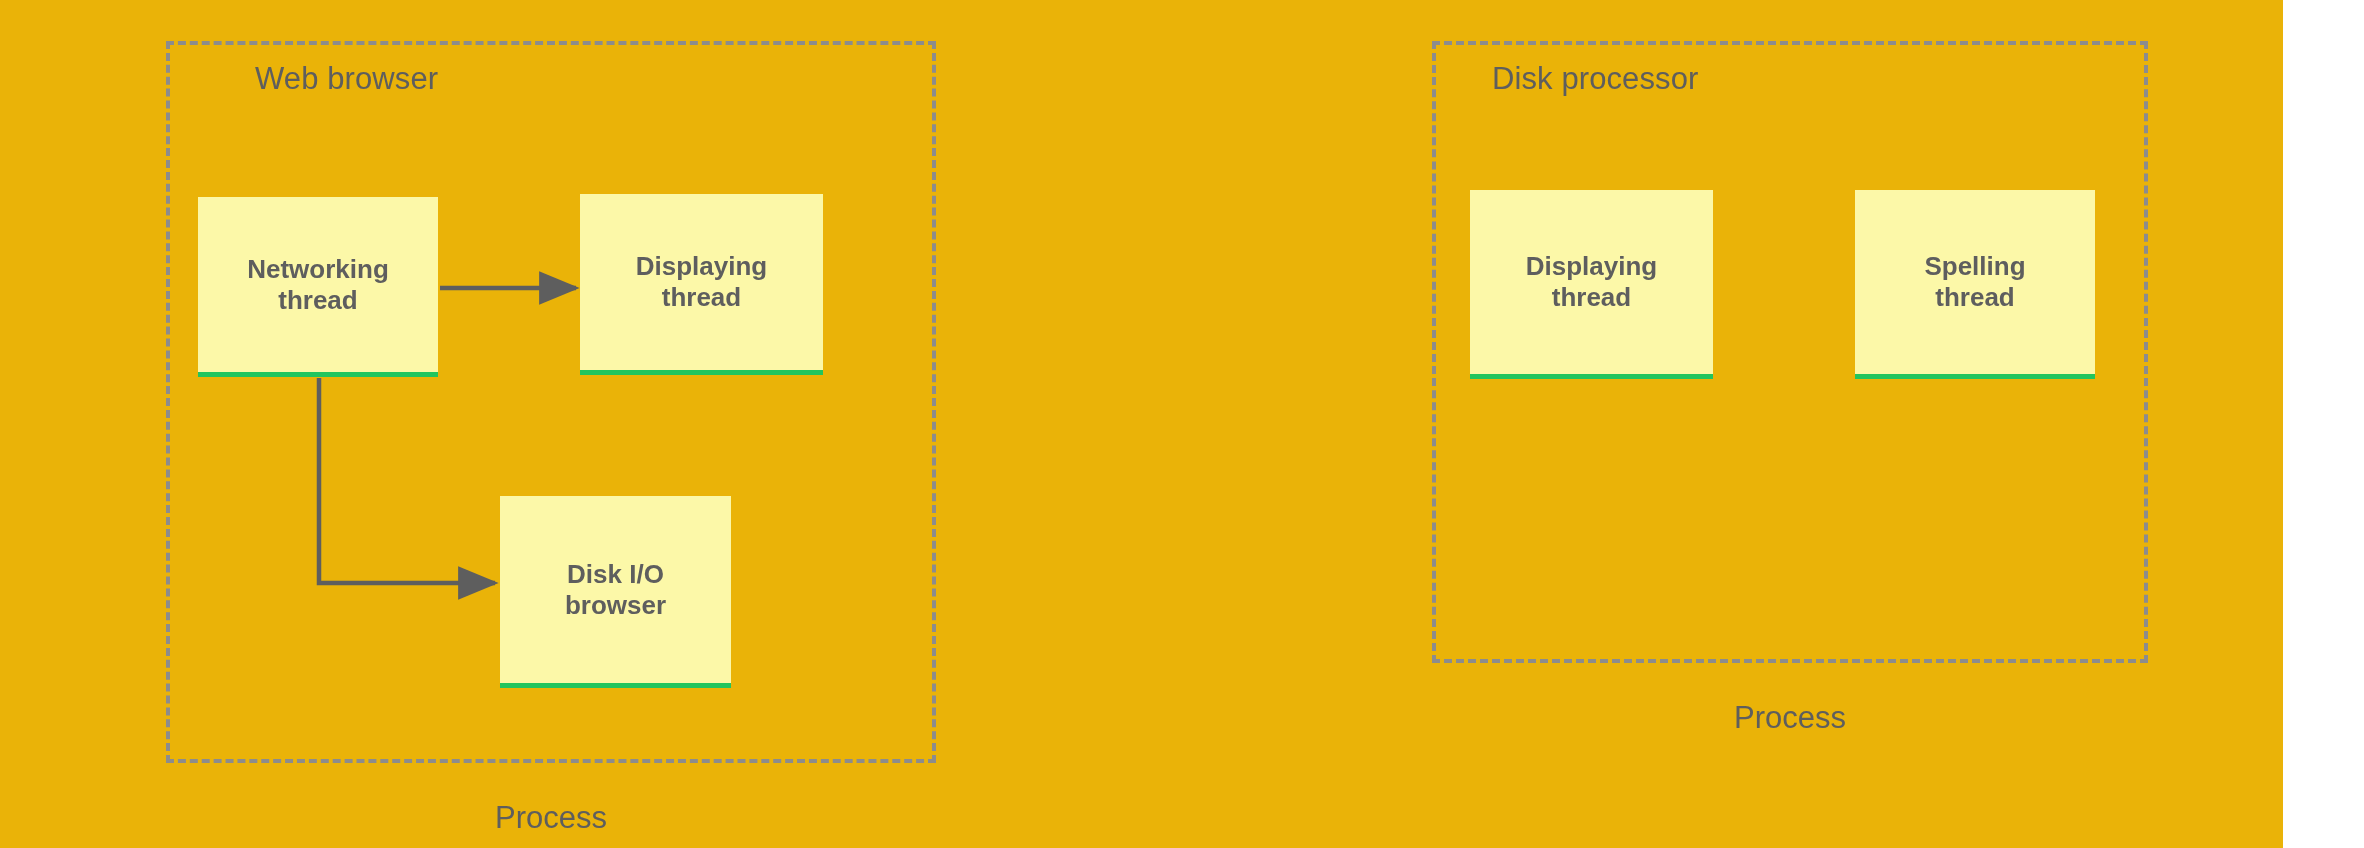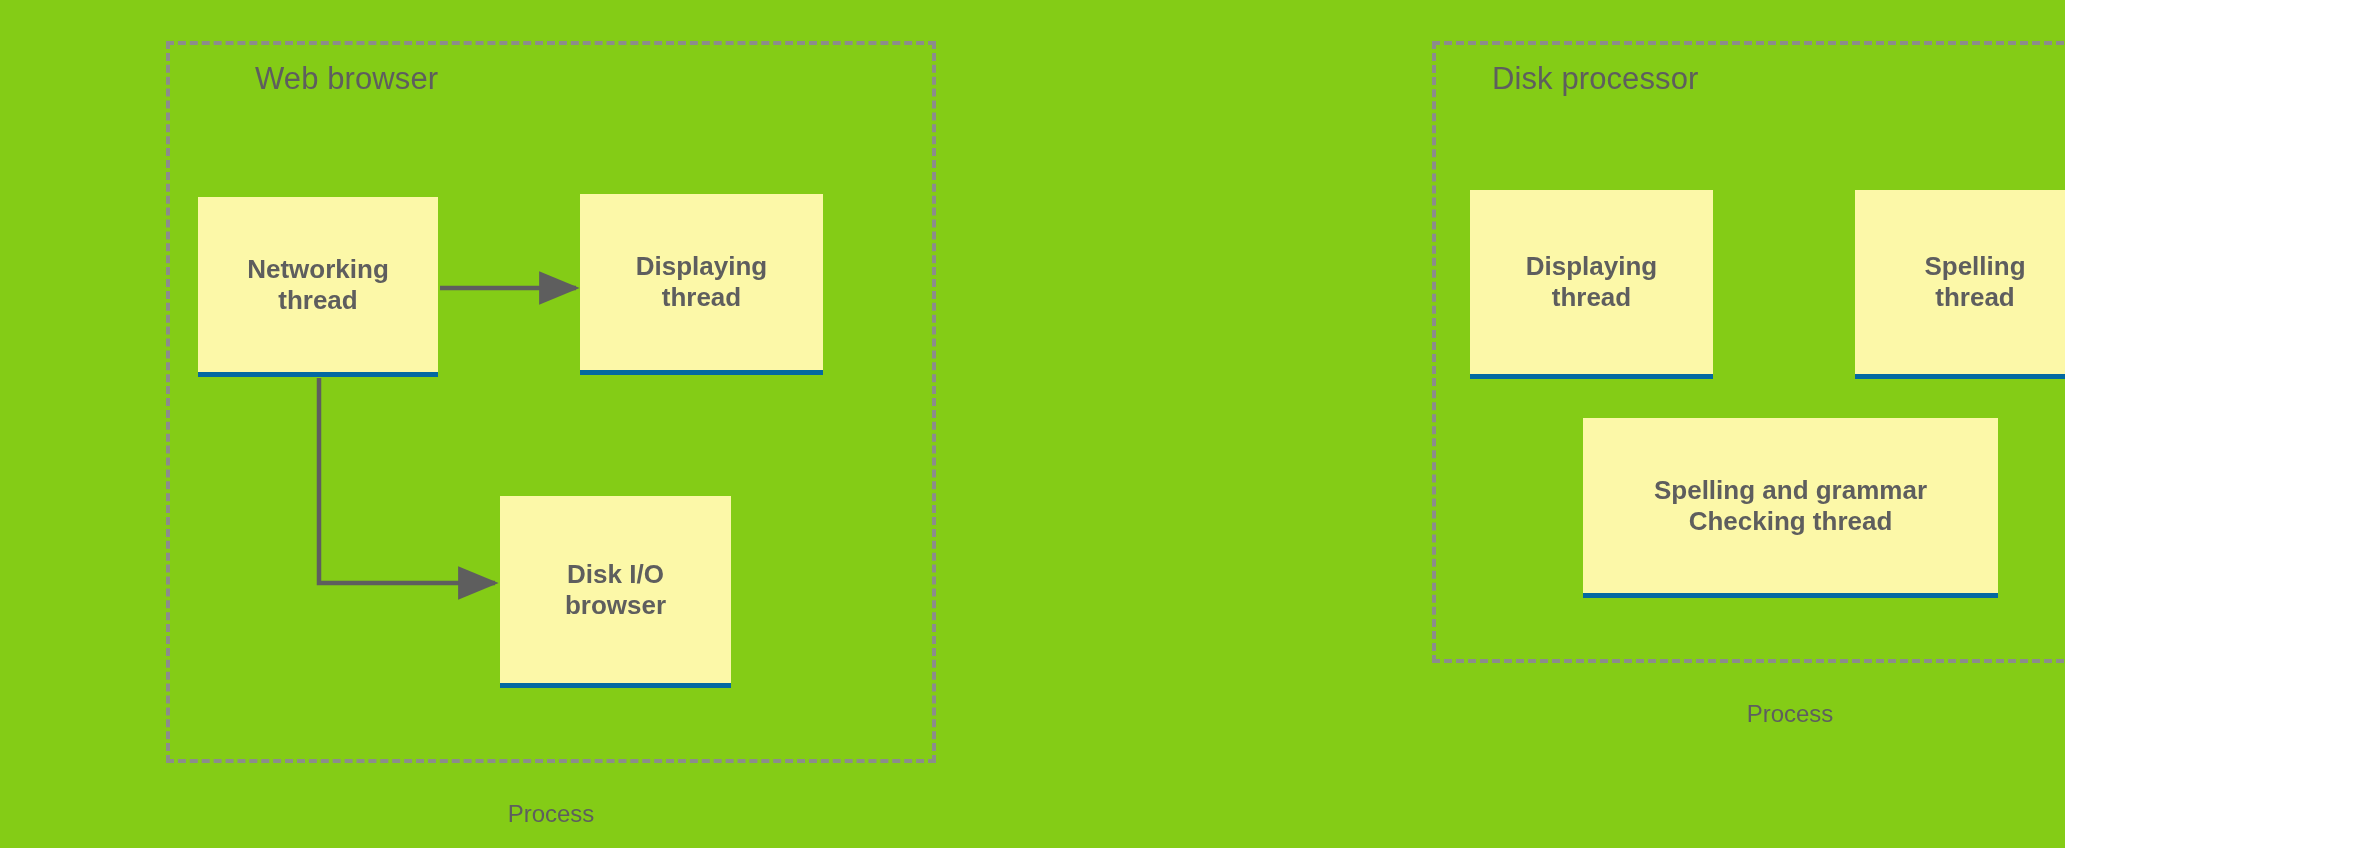--- a/index.html
+++ b/index.html
@@ -5,23 +5,23 @@
   html, body {
     margin: 0;
     padding: 0;
     background: #ffffff;
   }
   body {
     font-family: "Liberation Sans", sans-serif;
   }
   #canvas {
     position: relative;
-    width: 2065px;
+    width: 2283px;
     height: 848px;
-    background: #84cc16;
+    background: #eab308;
     overflow: hidden;
   }
 
   
   .process-box {
     position: absolute;
     border: 4px dashed #8c8c8c;
     background: transparent;
     box-sizing: border-box;
   }
@@ -34,33 +34,33 @@
     font-weight: 400;
     color: #5e5e5e;
     white-space: nowrap;
     letter-spacing: 0.1px;
   }
 
   
   .process-caption {
     position: absolute;
     font-family: "Liberation Sans", sans-serif;
-    font-size: 24px;
+    font-size: 31px;
     font-weight: 400;
     color: #5e5e5e;
     white-space: nowrap;
     text-align: center;
   }
 
   
   .thread-box {
     position: absolute;
     background: #fcf8a8;
     border: none;
-    border-bottom: 5px solid #0369a1;
+    border-bottom: 5px solid #22c55e;
     box-sizing: content-box;
     display: flex;
     align-items: center;
     justify-content: center;
   }
   .thread-label {
     font-family: "Liberation Sans", sans-serif;
     font-size: 26px;
     font-weight: bold;
     color: #5e5e5e;
@@ -114,24 +114,20 @@
   <div class="thread-box" style="left:1470px; top:190px; width:243px; height:184px;">
     <span class="thread-label">Displaying
 thread</span>
   </div>
 
   <div class="thread-box" style="left:1855px; top:190px; width:240px; height:184px;">
     <span class="thread-label">Spelling
 thread</span>
   </div>
 
-  <div class="thread-box" style="left:1583px; top:418px; width:415px; height:175px;">
-    <span class="thread-label">Spelling and grammar
-Checking thread</span>
-  </div>
 
   <div class="process-caption" style="left:1432px; top:700px; width:716px;">Process</div>
 
   <svg class="conn-svg" viewBox="0 0 2364 848" preserveAspectRatio="none">
     <defs>
       <marker id="arrowhead" markerWidth="9" markerHeight="9" refX="8.2" refY="4.5" orient="auto" markerUnits="strokeWidth">
         <path d="M0,0.8 L9,4.5 L0,8.2 z" fill="#5E5E5E"></path>
       </marker>
     </defs>
 

